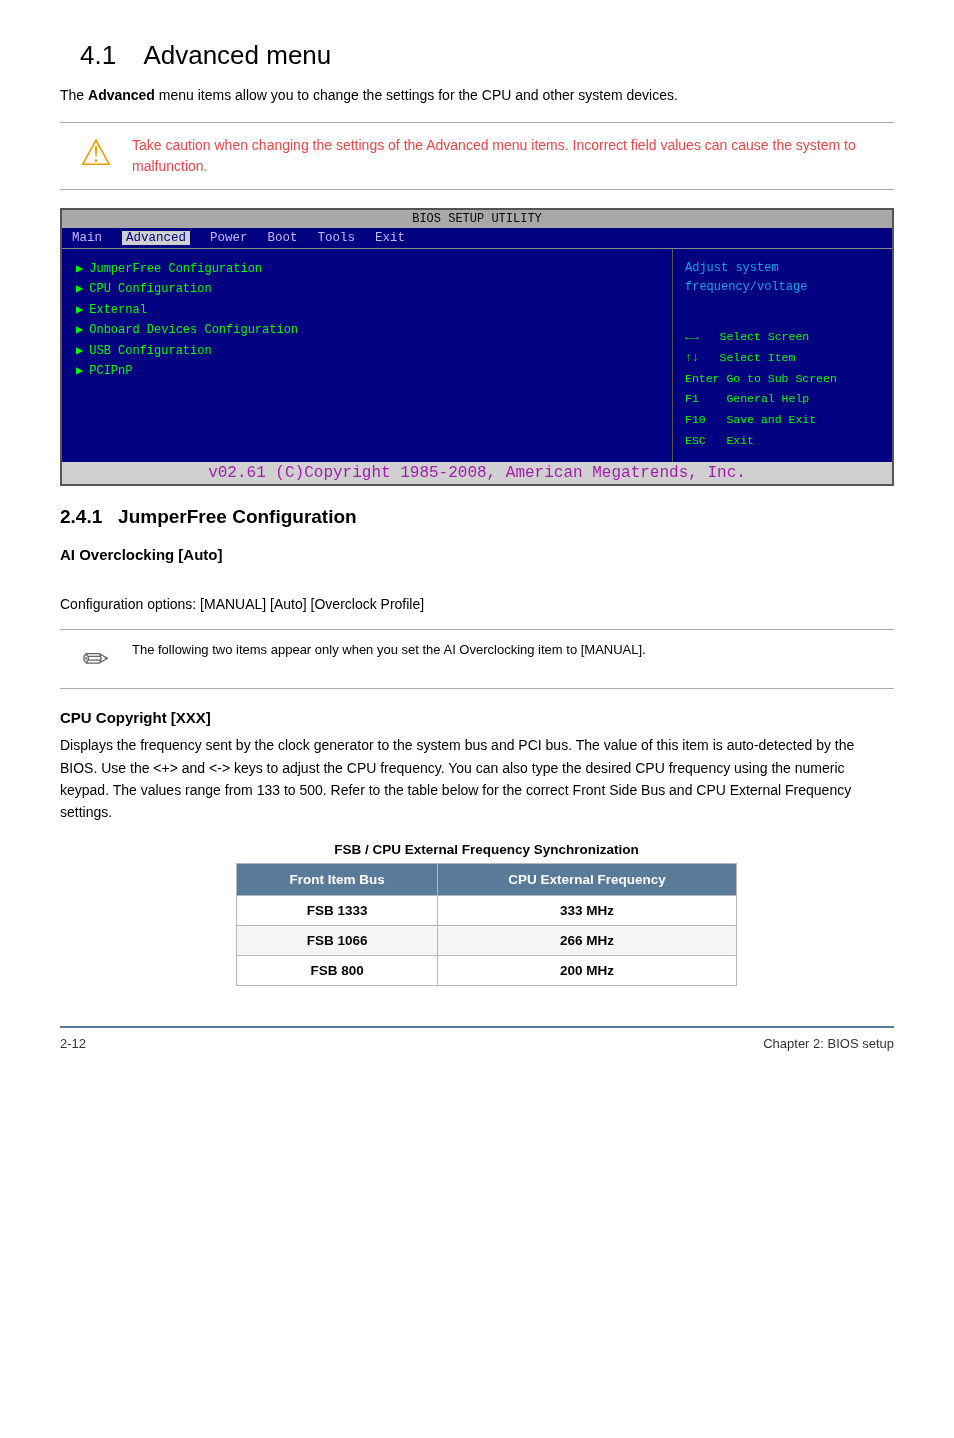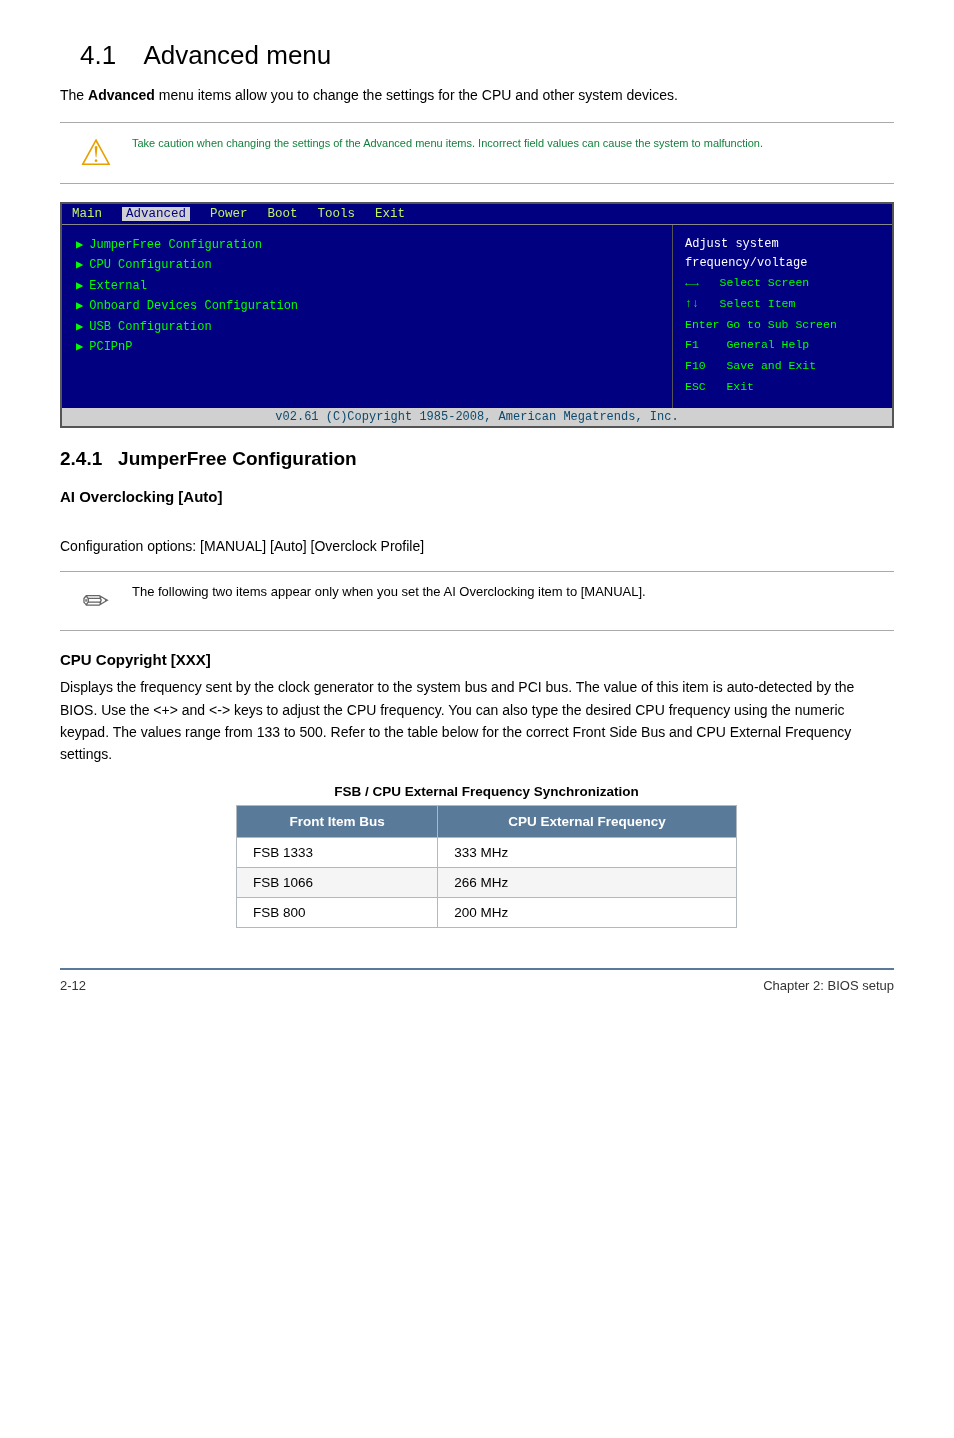--- a/index.html
+++ b/index.html
@@ -57,23 +57,23 @@
       gap: 16px;
     }
     .notice-icon {
       font-size: 36px;
       line-height: 1;
       color: #e8a000;
       min-width: 40px;
       text-align: center;
     }
     .notice-text {
-      font-size: 11px;
+      font-size: 14px;
       line-height: 1.5;
-      color: #15803d;
+      color: #ef4444;
     }
 
     
     .bios-screen {
       background: #000080;
       color: #d0d0d0;
       font-family: 'Courier New', monospace;
       font-size: 12.5px;
       margin-bottom: 20px;
       border: 2px solid #555;
@@ -89,21 +89,21 @@
     .bios-menubar {
       display: flex;
       background: #000080;
       color: #d0d0d0;
       padding: 3px 10px;
       gap: 20px;
       font-family: 'Courier New', monospace;
       font-size: 12.5px;
       border-bottom: 1px solid #888;
     }
-    .bios-menubar .menu-item { color: #bef264; }
+    .bios-menubar .menu-item { color: #c4b5fd; }
     .bios-menubar .menu-item.active {
       background: #d0d0d0;
       color: #000080;
       padding: 0 4px;
     }
     .bios-body {
       display: flex;
       min-height: 160px;
     }
     .bios-left {
@@ -122,33 +122,34 @@
     .bios-right {
       width: 220px;
       padding: 10px 12px;
       color: #00ff00;
       font-family: 'Courier New', monospace;
       font-size: 12px;
       line-height: 1.6;
       border-left: 1px solid #555;
     }
     .bios-right .help-text {
-      color: #ffffff;
+      color: #0ea5e9;
+      margin-bottom: 30px;
     }
     .bios-right .key-help {
       color: #00ff00;
       font-size: 11.5px;
       line-height: 1.8;
     }
     .bios-footer {
       background: #d0d0d0;
-      color: #0c4a6e;
+      color: #a21caf;
       text-align: center;
       padding: 2px 0;
-      font-size: 12px;
+      font-size: 16px;
       font-family: 'Courier New', monospace;
     }
 
     
     .body-text {
       font-size: 14px;
       line-height: 1.6;
       margin-bottom: 10px;
     }
 
@@ -201,20 +202,22 @@
     }
     table.data-table tbody tr {
       background: #fff;
       border-bottom: 1px solid #ccc;
     }
     table.data-table tbody tr:nth-child(even) {
       background: #f5f5f5;
     }
     table.data-table tbody td {
       padding: 7px 16px;
+      text-align: center;
+      font-weight: bold;
     }
     table.data-table,
     table.data-table th,
     table.data-table td {
       border: 1px solid #b0b8c0;
     }
 
     
     .page-footer {
       display: flex;
@@ -237,20 +240,21 @@
 <p class="intro-para">
   <span>The </span><strong>Advanced</strong><span> menu items allow you to change the settings for the CPU and other system devices.</span>
 </p>
 
 <div class="notice-box">
   <div class="notice-icon">⚠</div>
   <div class="notice-text">Take caution when changing the settings of the Advanced menu items. Incorrect field values can cause the system to malfunction.</div>
 </div>
 
 <div class="bios-screen">
+  <div class="bios-topbar">BIOS SETUP UTILITY</div>
   <div class="bios-menubar">
     <span class="menu-item">Main</span>
     <span class="menu-item active">Advanced</span>
     <span class="menu-item">Power</span>
     <span class="menu-item">Boot</span>
     <span class="menu-item">Tools</span>
     <span class="menu-item">Exit</span>
   </div>
   <div class="bios-body">
     <div class="bios-left">

